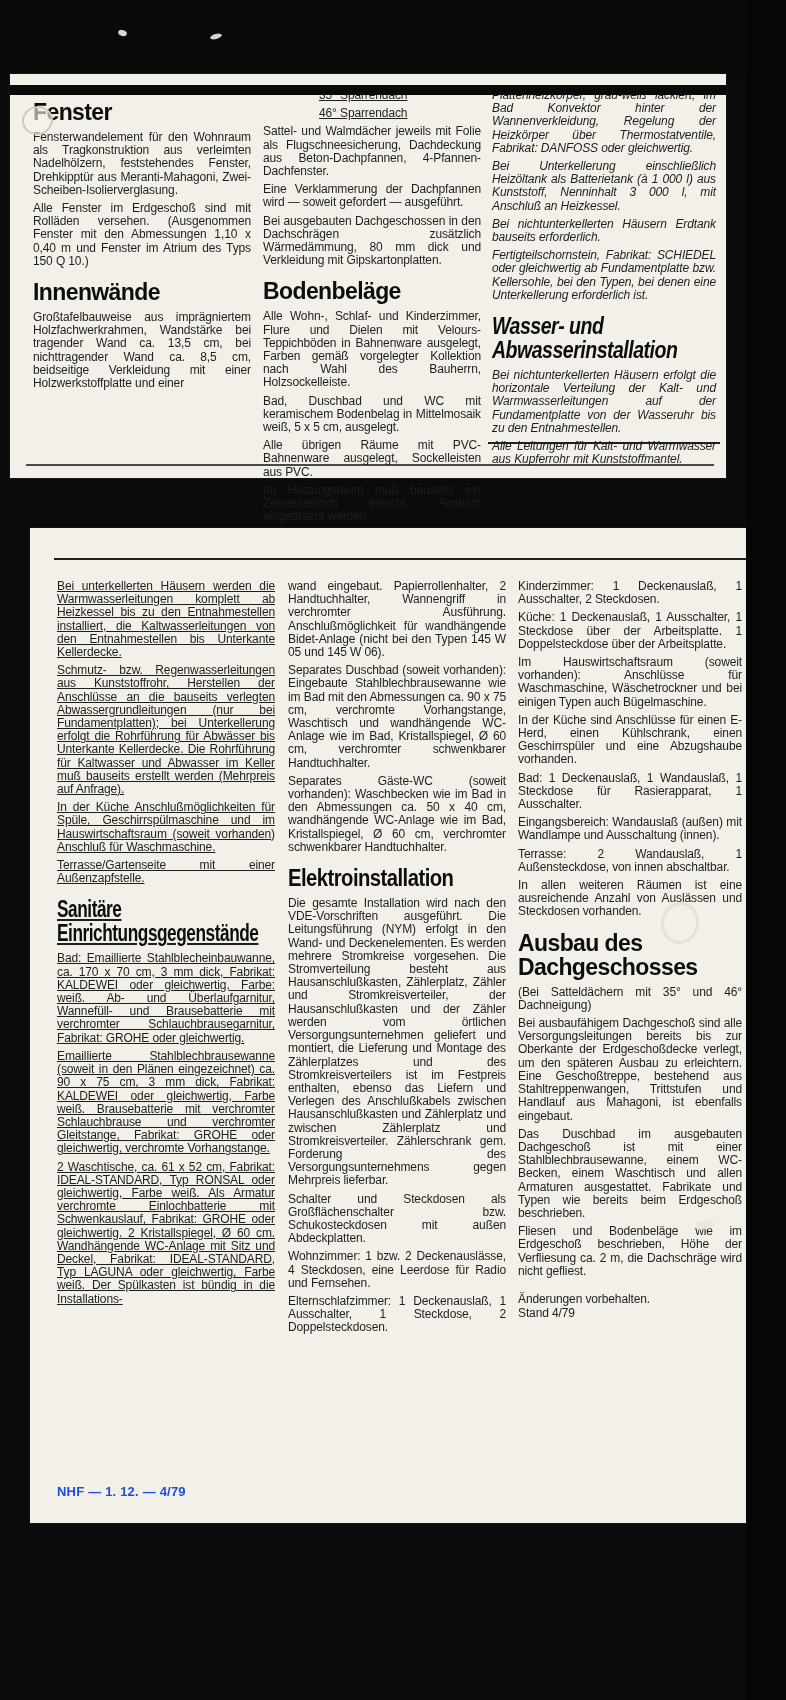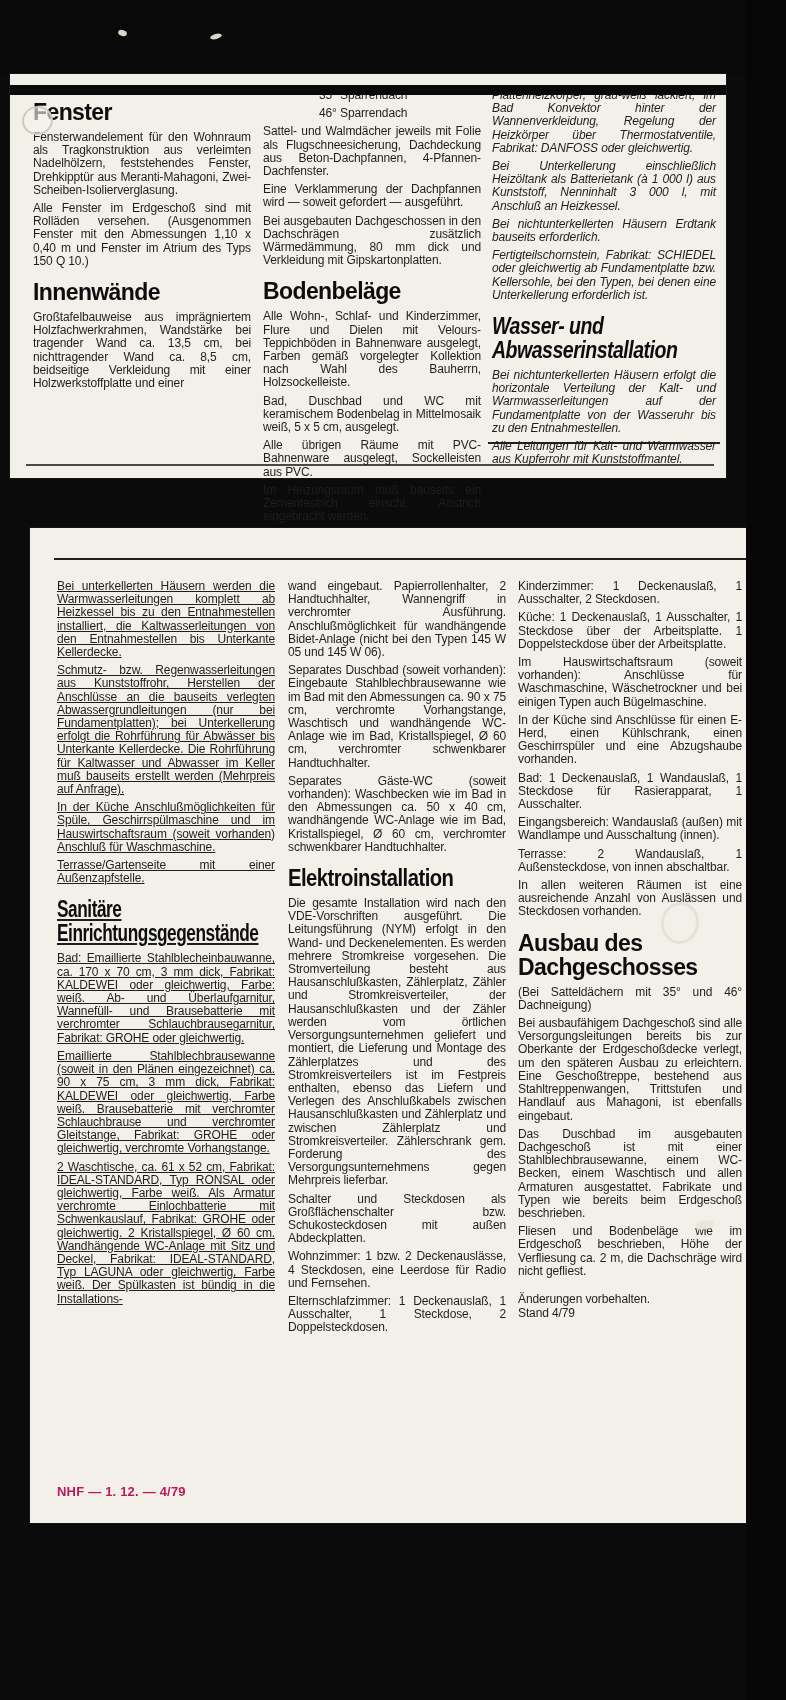--- a/index.html
+++ b/index.html
@@ -7,39 +7,39 @@
           font-family:"Liberation Sans","DejaVu Sans",sans-serif;}
   .topband{position:absolute;left:0;top:0;width:786px;height:74px;background:#090909;}
   .speck{position:absolute;background:#d9d5c8;border-radius:50%;}
   .page{position:absolute;background:#f2f0e9;box-shadow:0 0 0 1px #151515;}
   .page1{left:10px;top:74px;width:716px;height:404px;}
   .page2{left:30px;top:528px;width:727px;height:995px;}
   .cutbar{position:absolute;left:0;top:11px;width:716px;height:10px;background:#0a0a0a;z-index:3;}
   .col{position:absolute;color:#1e1e1e;font-size:12px;line-height:13.2px;letter-spacing:-0.12px;
        text-align:justify;hyphens:auto;-webkit-hyphens:auto;}
   .para{margin:0 0 5px 0;}
-  .para.indent{padding-left:56px;text-align:left;}
+  .para.indent{padding-left:56px;text-align:left;text-decoration:underline;}
   .para.tight{margin:0 0 1px 0;}
   .head{font-weight:bold;color:#0d0d0d;font-size:23px;line-height:24px;letter-spacing:-0.6px;
         margin:12px 0 7px 0;white-space:pre-line;transform-origin:0 50%;}
   .head.first{margin-top:0;}
   .hx88{transform:scaleX(0.88);}
   .hx85{transform:scaleX(0.85);}
   .hx75{transform:scaleX(0.75);}
   .rule{position:absolute;background:#1f1f1f;}
   .blemish{position:absolute;border-radius:50%;z-index:4;}
   .blemish.ring-f{left:12px;top:32px;width:27px;height:25px;background:rgba(245,243,236,0.62);
         border:2px solid #cfcabd;transform:rotate(-14deg);}
   .blemish.ring-right{left:631px;top:374px;width:32px;height:36px;border:3px solid #e2ded4;
         opacity:.8;transform:rotate(10deg);background:transparent;}
   .blemish.smudge{left:666px;top:693px;width:18px;height:8px;background:#e9e6dc;border-radius:6px;
         transform:rotate(-8deg);opacity:.9;}
   .closing{margin-top:15px;}
   .footer{position:absolute;left:27px;top:956px;font-weight:bold;font-size:13px;
-          letter-spacing:0.2px;color:#be185d;}
+          letter-spacing:0.2px;color:#1d4ed8;}
 </style>
 </head>
 <body>
 
 <div class="canvas">
 
   <div class="topband"></div>
   <div class="speck" style="left:118px;top:30px;width:9px;height:6px;transform:rotate(20deg);"></div>
   <div class="speck" style="left:210px;top:34px;width:12px;height:5px;transform:rotate(-15deg);"></div>
 

